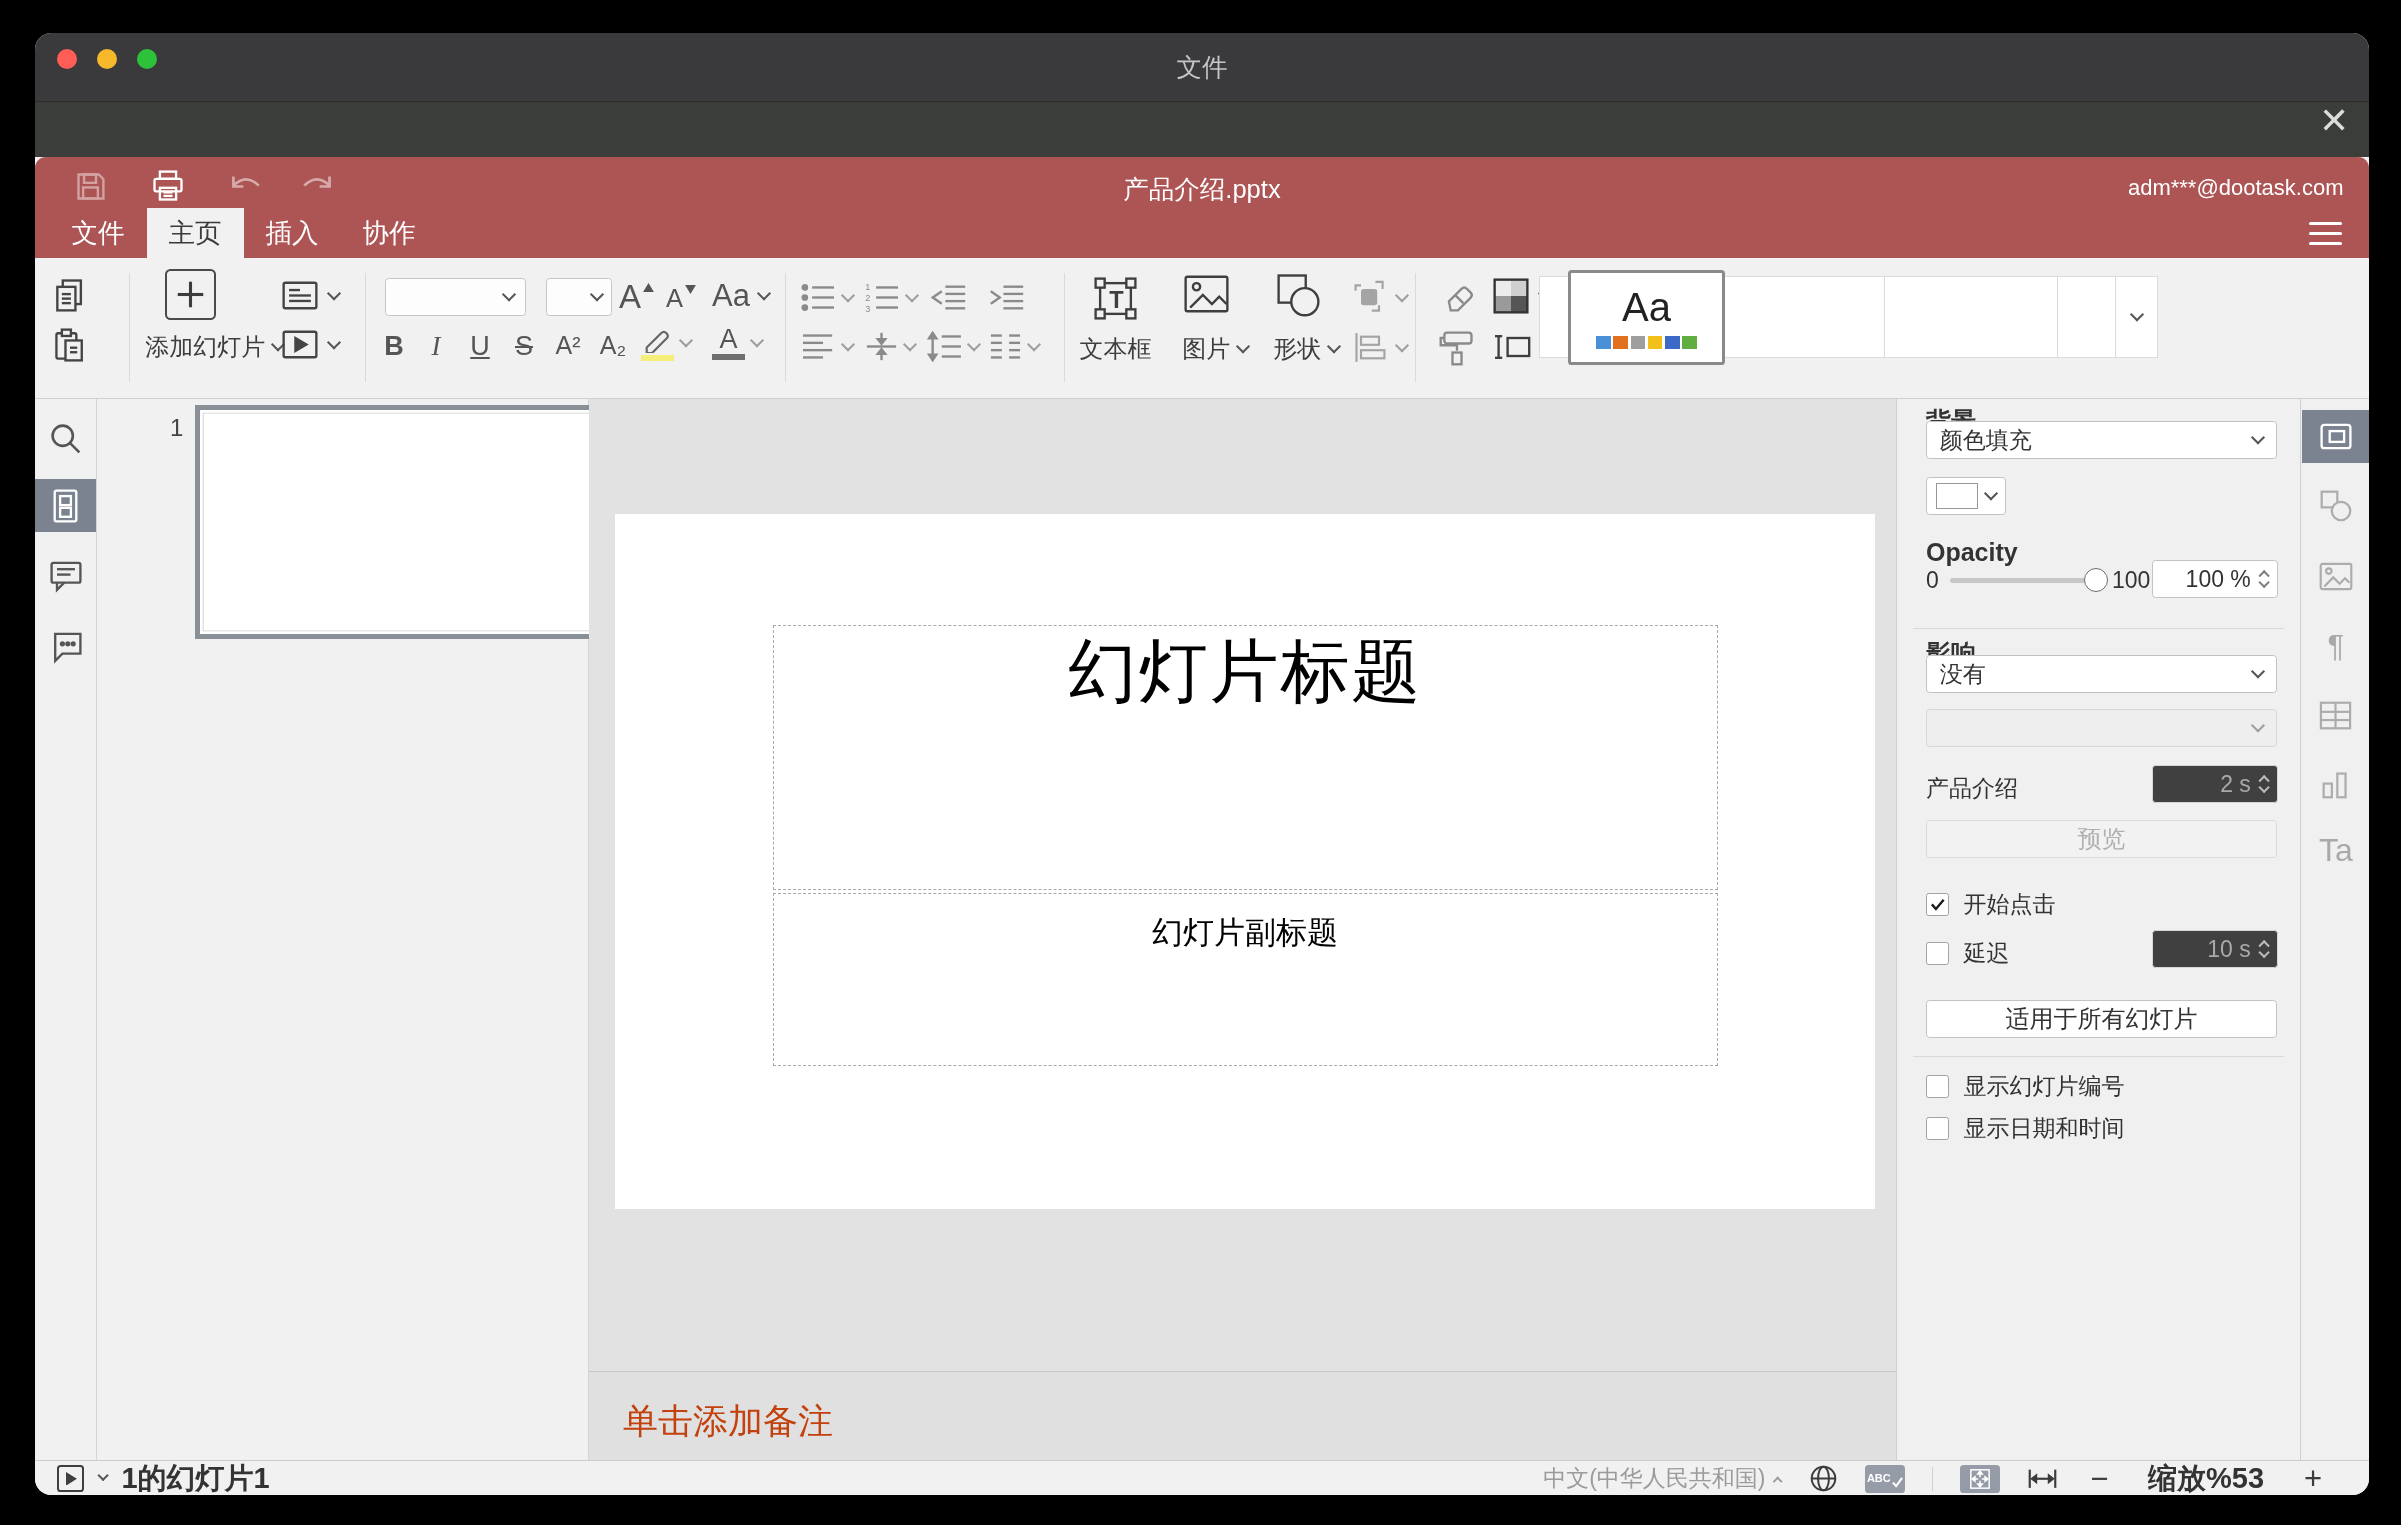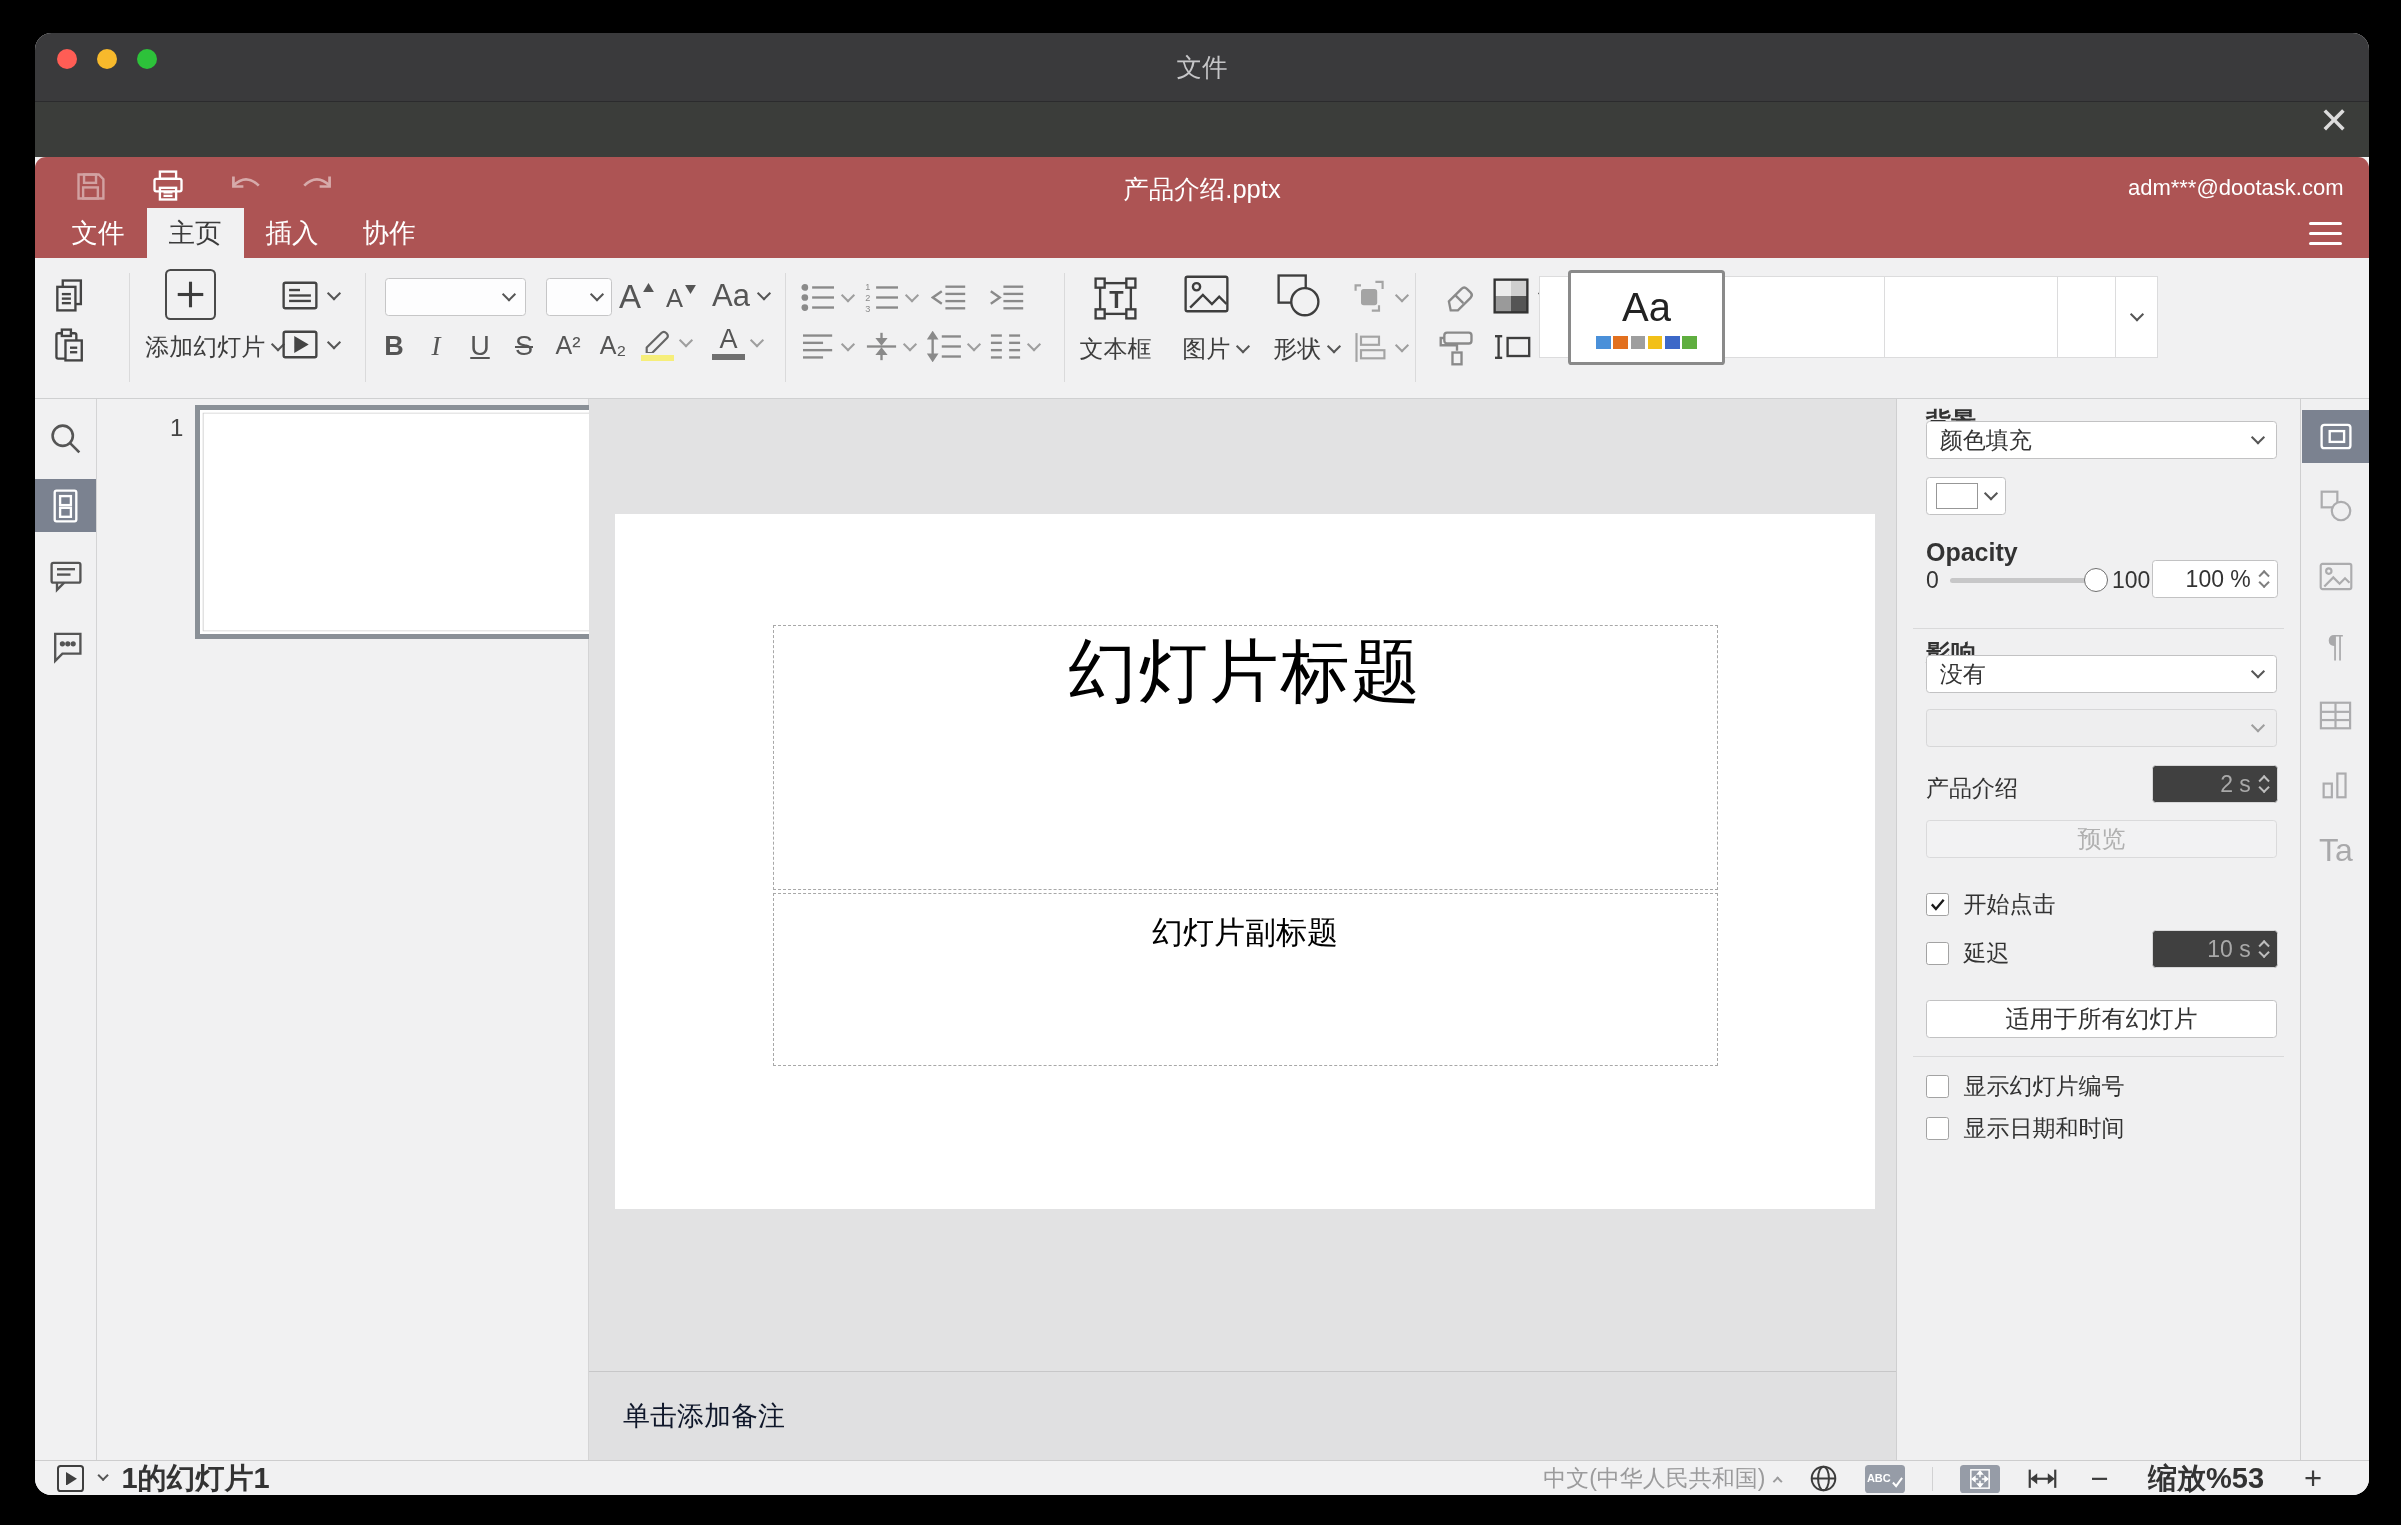--- a/index.html
+++ b/index.html
@@ -61,21 +61,21 @@
     box-shadow: inset 0 0 0 2.7px #fff, inset 0 0 0 3.6px #cfcfcf; cursor:pointer; }
 
   .editor { position:absolute; left:554px; top:0; width:1315px; height:100%; background:#e2e2e3; }
   .canvas { position:absolute; left:25.5px; top:115px; width:1260px; height:695px; background:#fff; }
   .ph { position:absolute; left:158px; width:945px; border:1.8px dashed #a8a8a8; display:flex; justify-content:center; cursor:text; }
   .ph.title { top:111px; height:265px; align-items:flex-start; padding-bottom:14.6px; }
   .ph.subtitle { top:379px; height:173px; align-items:flex-start; padding-top:18px; }
   .ph-title-text { font-size:69px; font-weight:500; color:#000; letter-spacing:1.8px; }
   .ph-sub-text { font-size:31px; color:#000; }
   .notes { position:absolute; left:0; bottom:0; width:100%; height:89px; background:#e0e0e1; border-top:0.9px solid #c7c7c8; cursor:text; }
-  .notes span { position:absolute; left:34px; top:25.5px; font-size:27px; color:#0f172a; }
+  .notes span { position:absolute; left:34px; top:25.5px; font-size:35px; color:#c2410c; }
 
   
   .panel { position:absolute; left:1861px; top:0; width:404px; height:100%; background:#f0f0f1; border-left:0.9px solid #cfcfd0; }
   .p-label { position:absolute; left:29px; font-size:25px; color:#333; font-weight:bold; }
   .p-text { position:absolute; font-size:23px; color:#333; }
   .sel { position:absolute; left:29px; width:351px; height:38px; background:#fff; border:0.9px solid #c2c2c3; border-radius:3.6px;
     display:flex; align-items:center; justify-content:space-between; padding:0 12.8px; font-size:23px; color:#333; cursor:pointer; }
   .sel.dis { background:#eeeeef; border-color:#d7d7d8; color:#b3b3b3; cursor:default; }
   .spin { position:absolute; width:126px; height:38px; background:#fff; border:0.9px solid #c2c2c3; border-radius:3.6px;
     display:flex; align-items:center; justify-content:flex-end; gap:9px; padding:0 9px; font-size:23px; color:#333; }

